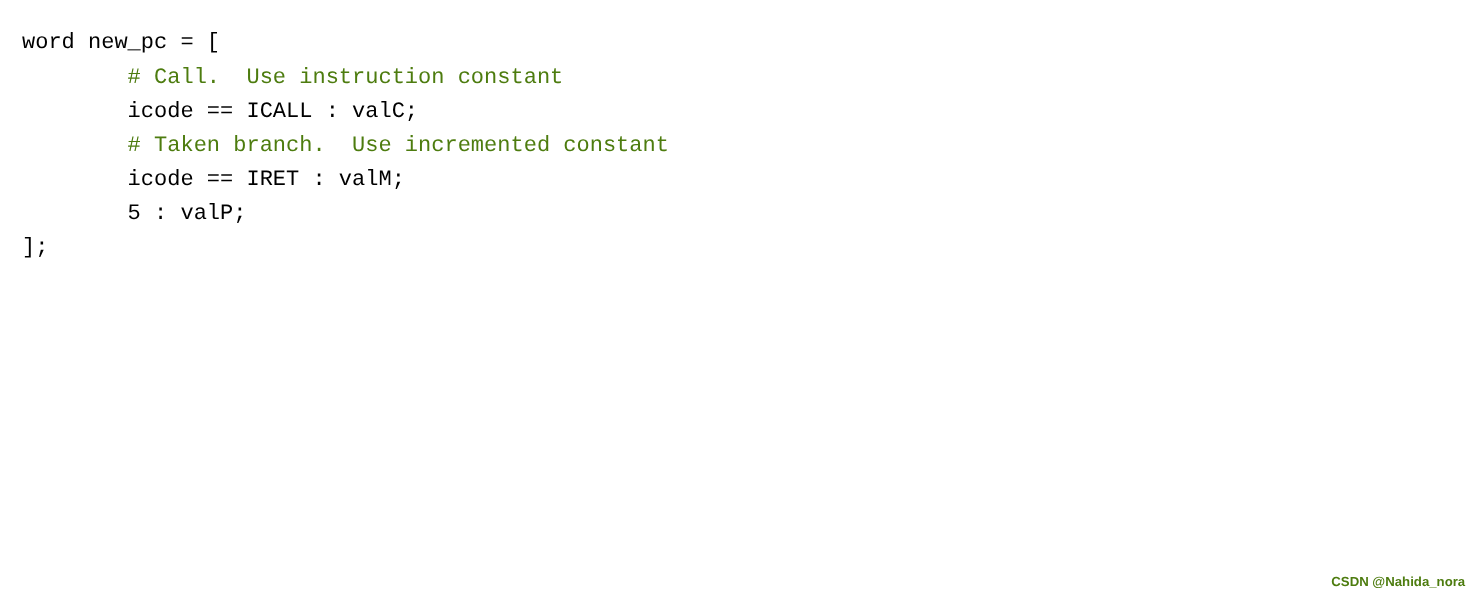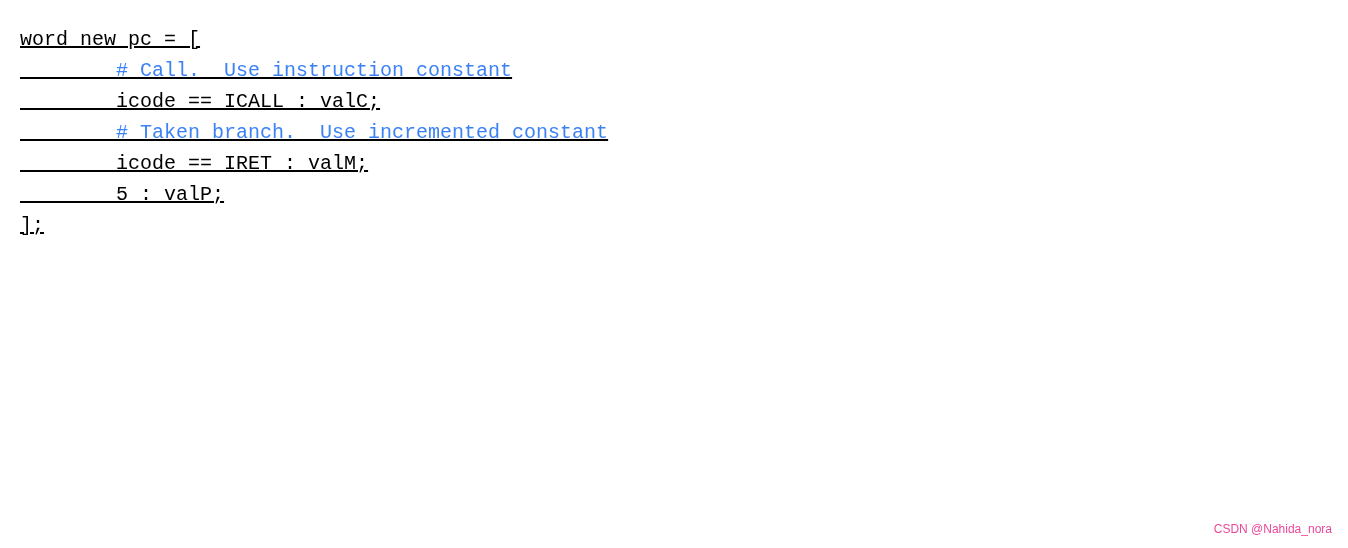--- a/index.html
+++ b/index.html
@@ -21,39 +21,39 @@
       position: relative;
       width: 1348px;
       height: 548px;
       background-color: #ffffff;
       padding: 24px 20px 20px 20px;
     }
 
     .code-block {
       line-height: 1.55;
       color: #000000;
-      text-decoration: underline;
     }
 
     .code-line {
       display: block;
       white-space: pre;
     }
 
     .comment {
-      color: #3b82f6;
+      color: #4d7c0f;
     }
 
     .watermark {
       position: absolute;
       bottom: 12px;
       right: 16px;
       font-family: Arial, sans-serif;
       font-size: 12px;
-      color: #ec4899;
+      color: #4d7c0f;
+      font-weight: bold;
     }
   </style>
 </head>
 <body>
 
 <div class="code-container">
   <div class="code-block">
     <span class="code-line">word new_pc = [</span>
     <span class="code-line comment">        # Call.  Use instruction constant</span>
     <span class="code-line">        icode == ICALL : valC;</span>

